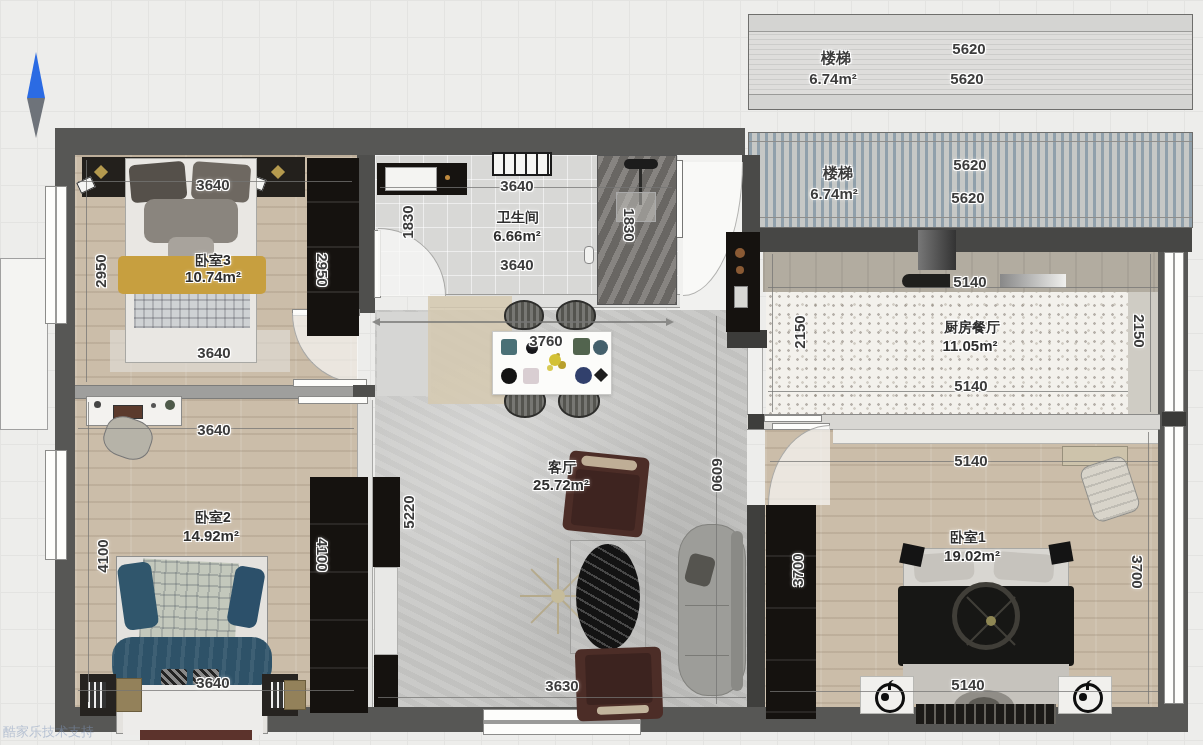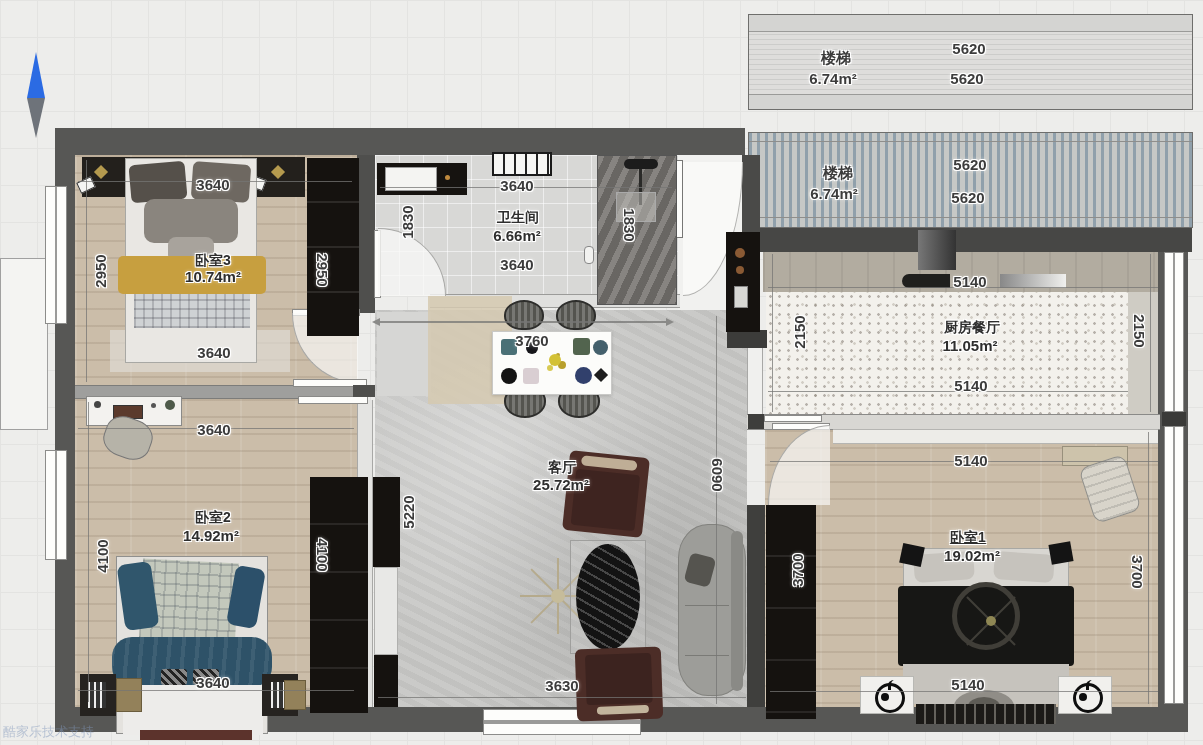--- a/index.html
+++ b/index.html
@@ -303,33 +303,33 @@
 
   <div class="rl" style="left:972px;top:327px;">厨房餐厅</div>
   <div class="ra" style="left:970px;top:345px;">11.05m²</div>
   <div class="dim" style="left:970px;top:281px;">5140</div>
   <div class="dim vl" style="left:799px;top:332px;">2150</div>
   <div class="dim vr" style="left:1139px;top:331px;">2150</div>
   <div class="dim" style="left:971px;top:385px;">5140</div>
 
   <div class="rl" style="left:562px;top:467px;">客厅</div>
   <div class="ra" style="left:561px;top:484px;">25.72m²</div>
-  <div class="dim" style="left:532px;top:340px;">3760</div>
+  <div class="dim" style="left:546px;top:340px;">3760</div>
   <div class="dim vl" style="left:408px;top:512px;">5220</div>
   <div class="dim vr" style="left:717px;top:475px;">6090</div>
   <div class="dim" style="left:562px;top:685px;">3630</div>
 
   <div class="rl" style="left:213px;top:517px;">卧室2</div>
   <div class="ra" style="left:211px;top:535px;">14.92m²</div>
   <div class="dim" style="left:214px;top:429px;">3640</div>
   <div class="dim vl" style="left:102px;top:556px;">4100</div>
   <div class="dim vr" style="left:322px;top:555px;">4100</div>
   <div class="dim" style="left:213px;top:682px;">3640</div>
 
-  <div class="rl" style="left:968px;top:537px;text-decoration:underline;">卧室1</div>
+  <div class="rl" style="left:968px;top:537px;">卧室1</div>
   <div class="ra" style="left:972px;top:555px;">19.02m²</div>
   <div class="dim" style="left:971px;top:460px;">5140</div>
   <div class="dim vl" style="left:797px;top:570px;">3700</div>
   <div class="dim vr" style="left:1137px;top:572px;">3700</div>
   <div class="dim" style="left:968px;top:684px;">5140</div>
 
   <div class="wm" style="left:3px;top:723px;">酷家乐技术支持</div>
 
 </div>
 

